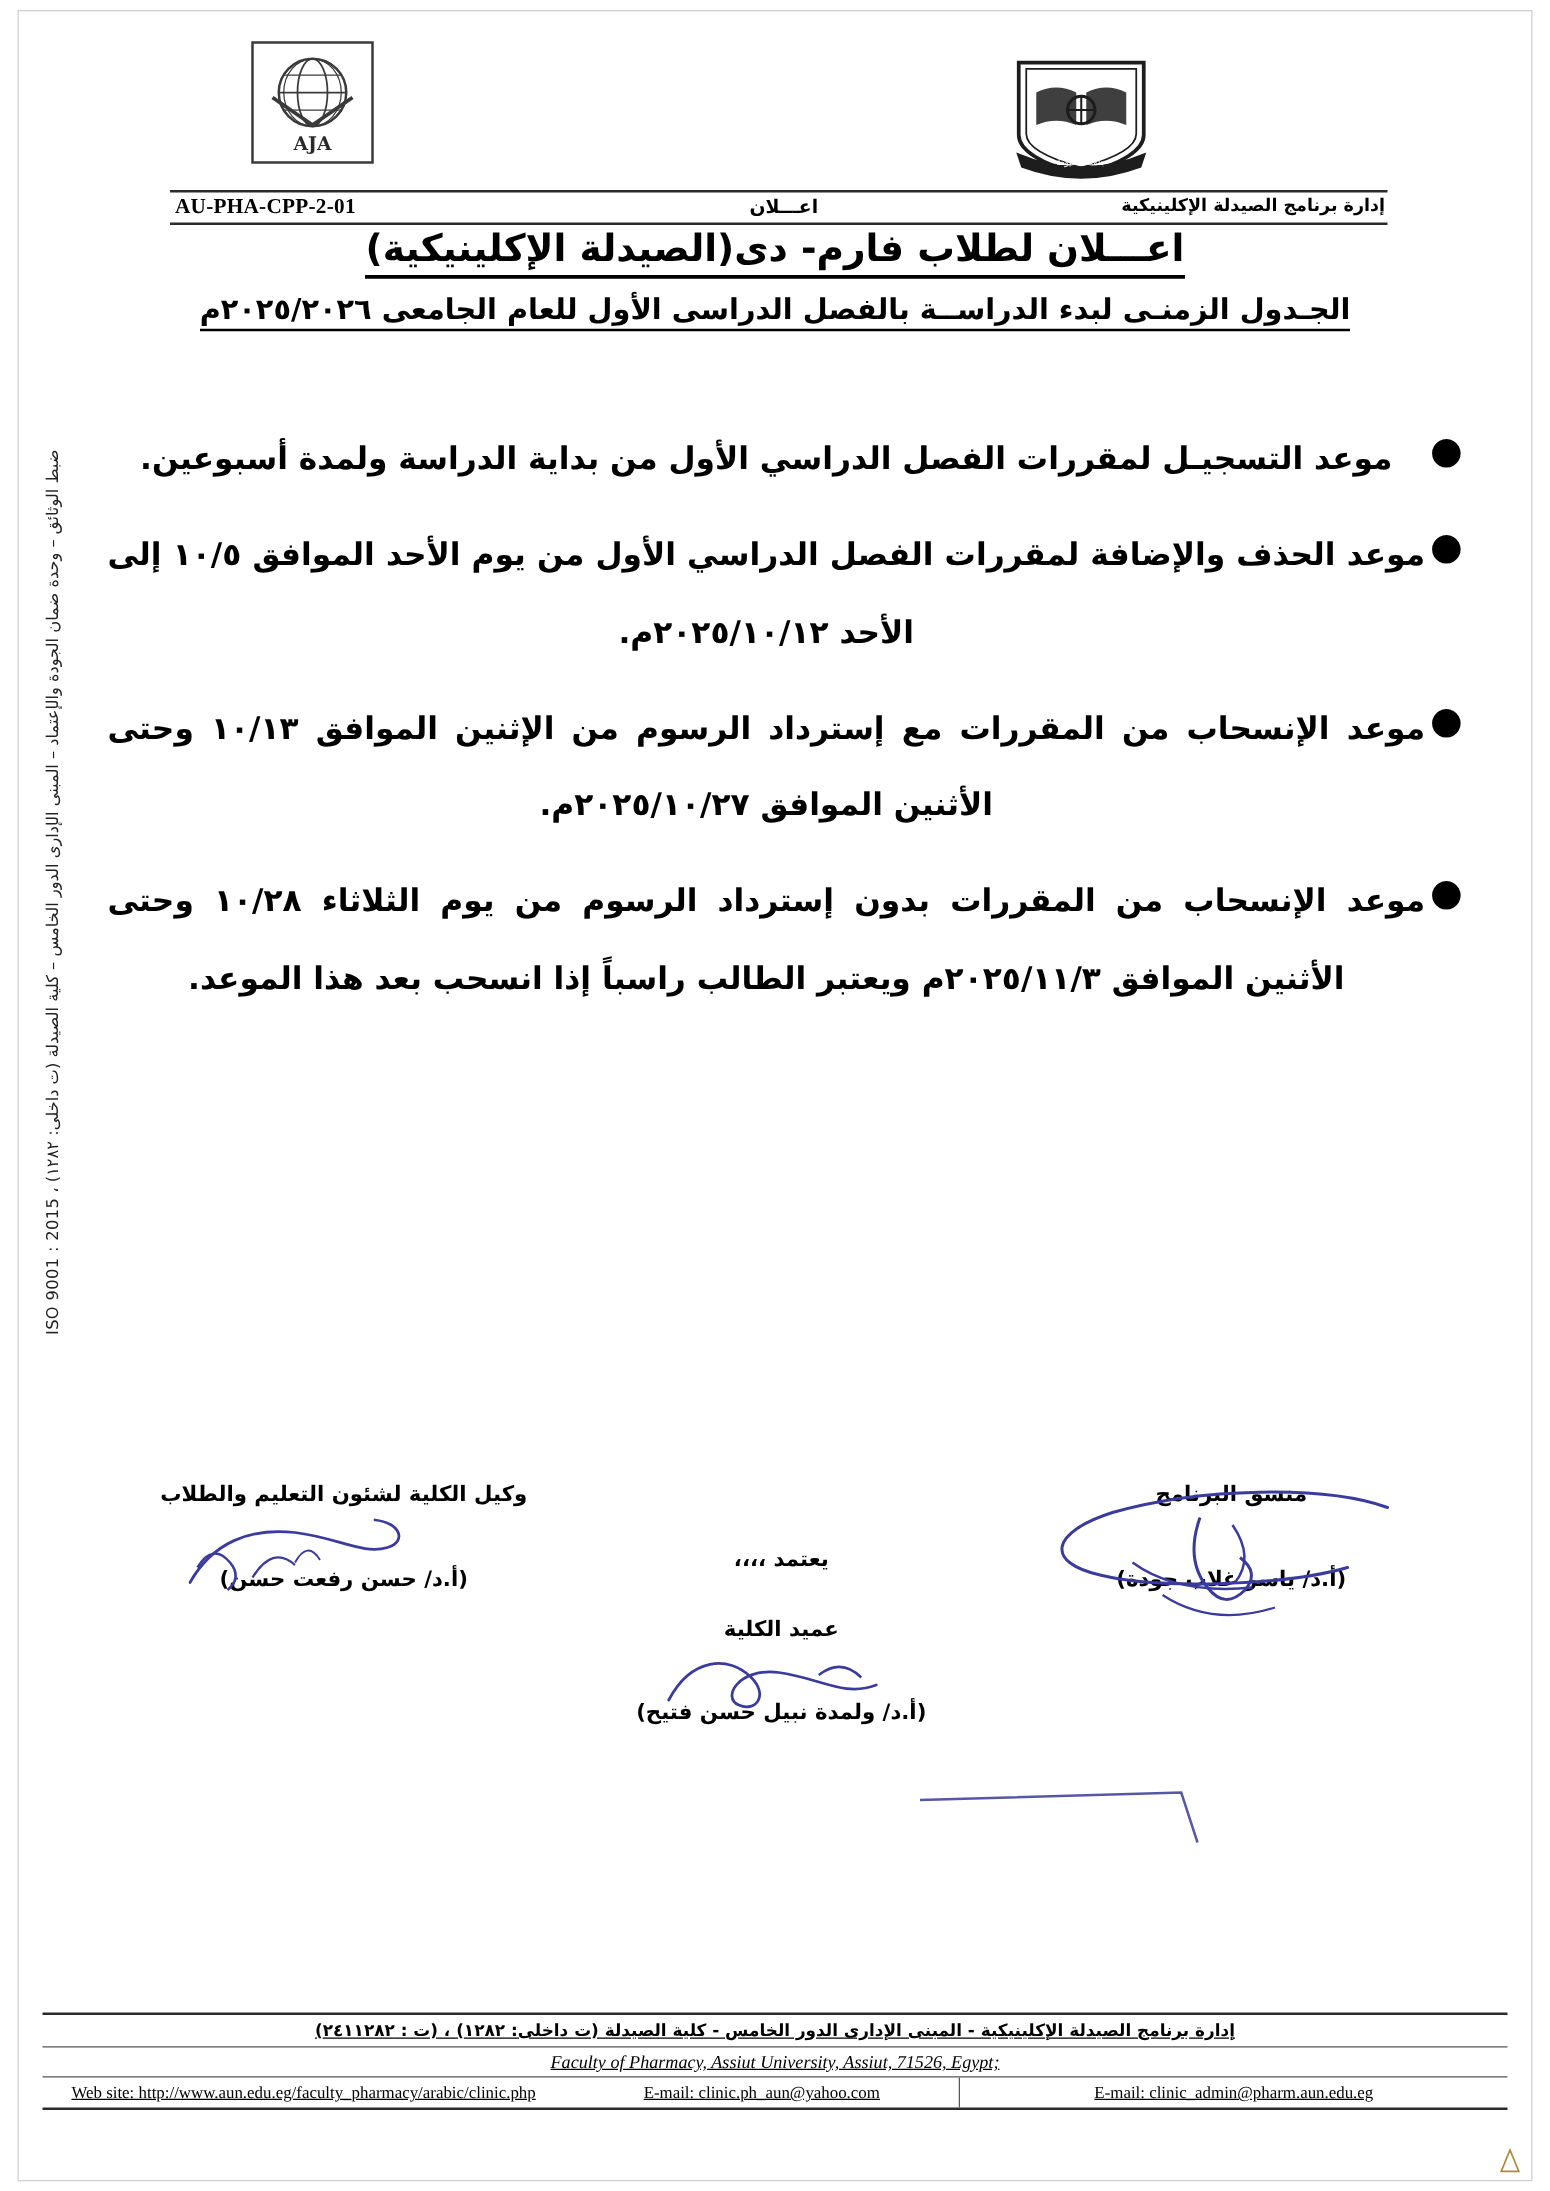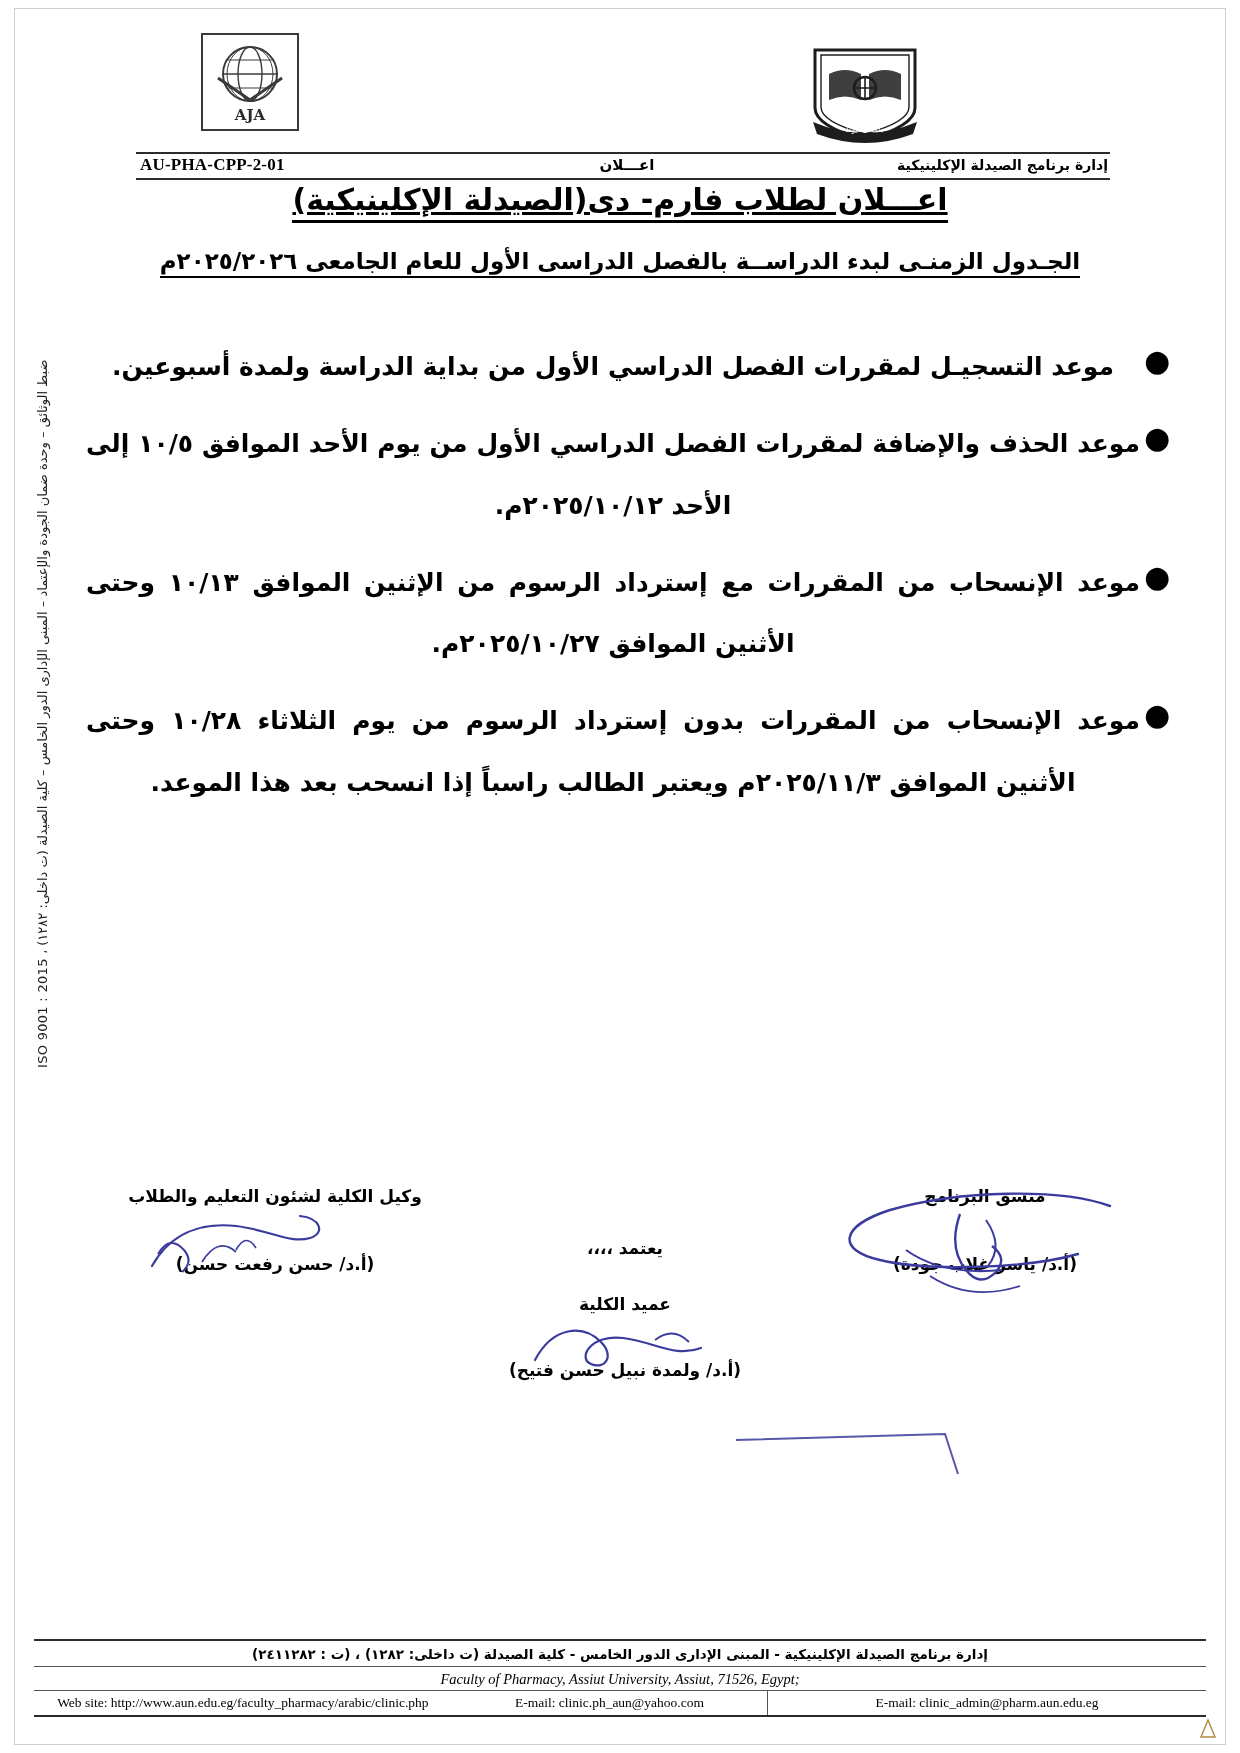--- a/index.html
+++ b/index.html
@@ -69,30 +69,29 @@
     padding-right:2px;
   }
 
   
   .main-title{
     position:absolute;left:130px;right:130px;top:183px;
     text-align:center;direction:rtl;
     font-size:30px;font-weight:bold;
     letter-spacing:0px;
     line-height:1.15;
-    text-decoration:underline;
   }
   .main-title span{
     border-bottom:3px solid #000;
     padding-bottom:3px;
   }
 
   
   .subtitle{
-    position:absolute;left:110px;right:110px;top:248px;
+    position:absolute;left:110px;right:110px;top:235px;
     text-align:center;direction:rtl;
     font-size:23px;font-weight:bold;
     line-height:1.2;
   }
   .subtitle span{
     border-bottom:2px solid #000;
     padding-bottom:2px;
   }
 
   
@@ -170,21 +169,21 @@
   .sig-dean-name{
     font-size:17px;font-weight:bold;direction:rtl;margin-top:46px;
   }
   .ink{
     position:absolute;
     pointer-events:none;
   }
 
   
   .footer{
-    position:absolute;left:34px;right:34px;bottom:36px;
+    position:absolute;left:34px;right:34px;bottom:65px;text-decoration:underline;
   }
   .f-rule{height:2px;background:#2b2b2b;}
   .f-rule-thin{height:1px;background:#555;}
   .f-ar{
     text-align:center;direction:rtl;
     font-size:13.5px;font-weight:bold;
     padding:5px 0 4px;
   }
   .f-en1{
     text-align:center;

